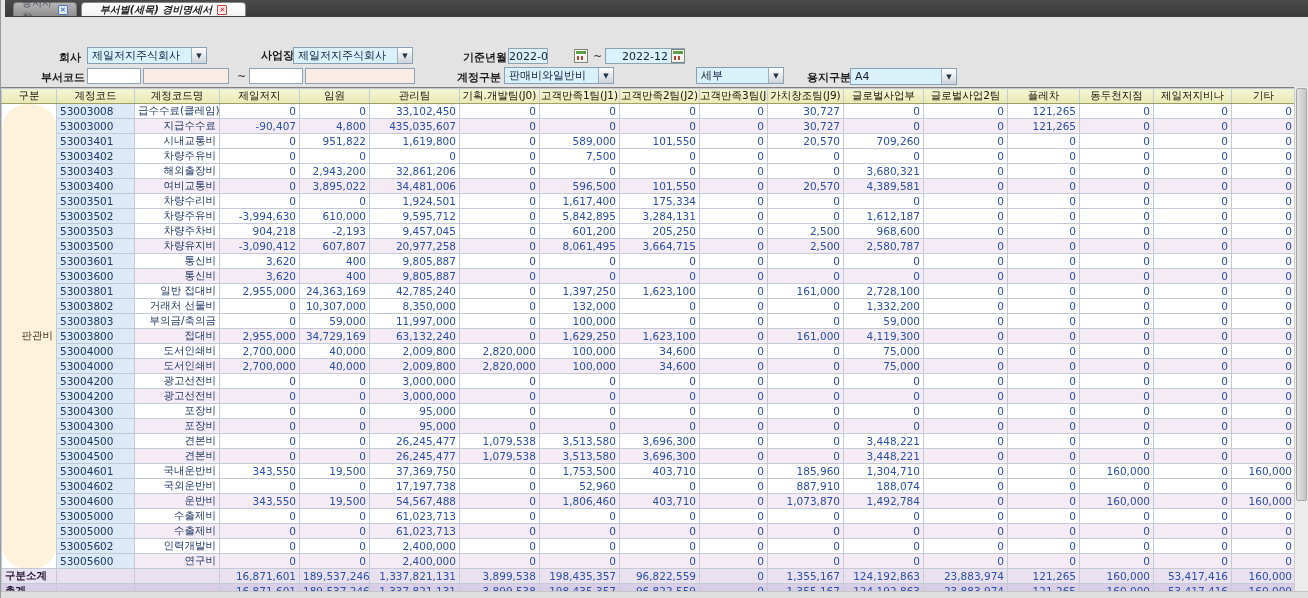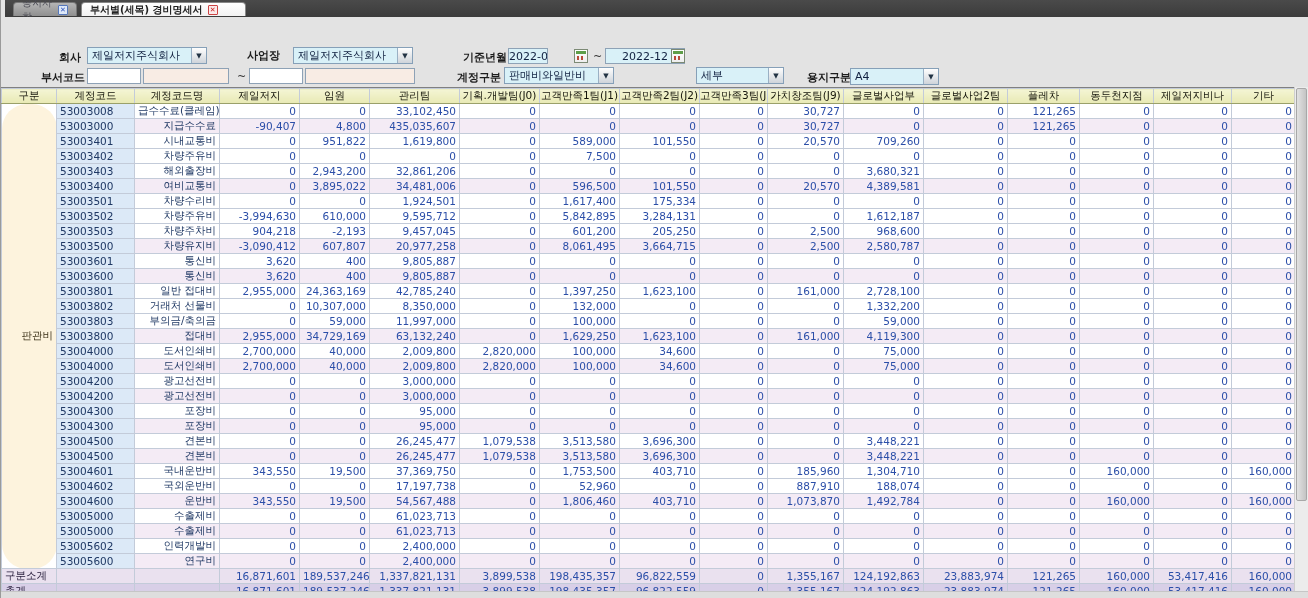--- a/index.html
+++ b/index.html
@@ -9,21 +9,21 @@
 
   
   .topbar { position:absolute; top:0; left:4px; right:0; height:24px;
     background:linear-gradient(#4a4a4a,#363636); border-bottom:1px solid #222; }
   .tab { position:absolute; top:2px; height:14px; display:flex; align-items:center;
     gap:5px; padding:0 8px; border-radius:4px 4px 0 0; font-size:10px; cursor:pointer; }
   .tab.inactive { left:8px; width:64px; background:linear-gradient(#b5b5b5,#8f8f8f);
     color:#4c4c55; border:1px solid #777; border-bottom:none; }
   .tab.active { left:76px; width:165px; background:linear-gradient(#ffffff,#f2f2f2);
     color:#222; font-weight:bold; border:1px solid #888; border-bottom:none;
-    justify-content:flex-start; }
+    justify-content:center;font-style:italic; }
   .closebox { width:10px; height:10px; font-size:7px; line-height:8px; text-align:center;
     border:1px solid; border-radius:1px; cursor:pointer; flex:0 0 auto; }
   .closebox.blue { border-color:#5577bb; background:#dde8f8; color:#3355bb; }
   .closebox.red  { border-color:#cc4444; background:#fbeaea; color:#cc2222; font-weight:bold; }
 
   
   .menu-open { position:absolute; top:19px; left:6px; height:12px; padding:0 11px 0 9px;
     background:linear-gradient(#e5404f,#a5101f); border:1px solid #7d0c16;
     border-radius:7px; color:#fff; font-size:8px; font-weight:bold; font-style:italic;
     letter-spacing:.5px; line-height:10px; cursor:pointer; }
@@ -57,21 +57,21 @@
   thead th { height:15px; background:linear-gradient(#f4f5d4,#e8e9b4); font-size:10.5px;
     font-weight:normal; color:#14140a; text-align:center; border-bottom:1px solid #9aa06a; }
   tbody td { height:14.8px; font-size:10.5px; padding:0 3px; background:#fff; }
   td.group { background:#fdf3dd; text-align:right; color:#3a2f16; vertical-align:middle;border-radius:25px; }
   td.code  { background:#dce9f7; color:#1f3864; text-align:left; }
   td.name  { color:#1f3864; text-align:right; }
   td.num   { color:#2b4ea8; text-align:right; }
   tr.hl td.name, tr.hl td.num { background:#f4ebf5; }
   tr.subtotal td { background:#eae1ef; }
   tr.total td    { background:#d8cfe7; border-top:1px solid #9b8fb5; }
-  tr.subtotal td.glabel, tr.total td.glabel { color:#241a38; text-align:left; font-size:10.5px; }
+  tr.subtotal td.glabel, tr.total td.glabel { color:#241a38; text-align:left; font-size:10.5px;font-weight:bold; }
   tr.subtotal td.num, tr.total td.num { color:#2b4ea8; }
 
   
   .vscroll { position:absolute; top:87px; right:0; width:14px; bottom:7px;
     background:#ececec; border-left:1px solid #cfcfcf; }
   .vthumb { position:absolute; top:1px; left:1px; right:1px; height:82%;
     background:linear-gradient(90deg,#e2e2e2,#c4c4c4); border:1px solid #a8a8a8;
     border-radius:2px; cursor:grab; }
   .bottombar { position:absolute; left:0; right:0; bottom:0; height:7px;
     background:#dedede; border-top:1px solid #c6c6c6; }
@@ -94,21 +94,21 @@
 
   <div class="menu-open">MENU OPEN</div>
 
   <div class="panel">
 
     <span class="flabel" style="left:58px;top:33px;">회사</span>
     <div class="combo" style="left:86px;top:30px;width:120px;">
       <span class="val">제일저지주식회사</span>
       <span class="arrow">▼</span>
     </div>
-    <span class="flabel" style="left:246px;top:31px;">사업장</span>
+    <span class="flabel" style="left:260px;top:31px;">사업장</span>
     <div class="combo" style="left:292px;top:30px;width:120px;">
       <span class="val">제일저지주식회사</span>
       <span class="arrow">▼</span>
     </div>
     <span class="flabel" style="left:462px;top:33px;">기준년월</span>
     <input class="tbox" style="left: 507px; top: 31px; width: 40px;" value="2022-01">
     <span class="calbtn" style="left:573px;top:32px;"></span>
     <span class="tilde" style="left:592px;top:33px;">~</span>
     <input class="tbox" style="left: 604px; top: 31px; width: 80px;" value="2022-12">
     <span class="calbtn" style="left:670px;top:32px;"></span>
@@ -123,21 +123,21 @@
     <div class="combo" style="left:503px;top:50px;width:110px;">
       <span class="val">판매비와일반비</span>
       <span class="arrow">▼</span>
     </div>
     <span class="flabel" style="left:652px;top:53px;margin-top:36px;">출력구분</span>
     <div class="combo" style="left:695px;top:50px;width:88px;">
       <span class="val">세부</span>
       <span class="arrow">▼</span>
     </div>
     <span class="flabel" style="left:806px;top:53px;text-align:right;">용지구분</span>
-    <div class="combo" style="left:849px;top:51px;width:89px;justify-content:flex-end;">
+    <div class="combo" style="left:849px;top:51px;width:107px;justify-content:flex-end;">
       <span class="val">A4</span>
       <span class="arrow">▼</span>
     </div>
   </div>
 
   <div class="content">
     <table>
       <colgroup>
         <col style="width:55px">
           <col style="width:78px">

